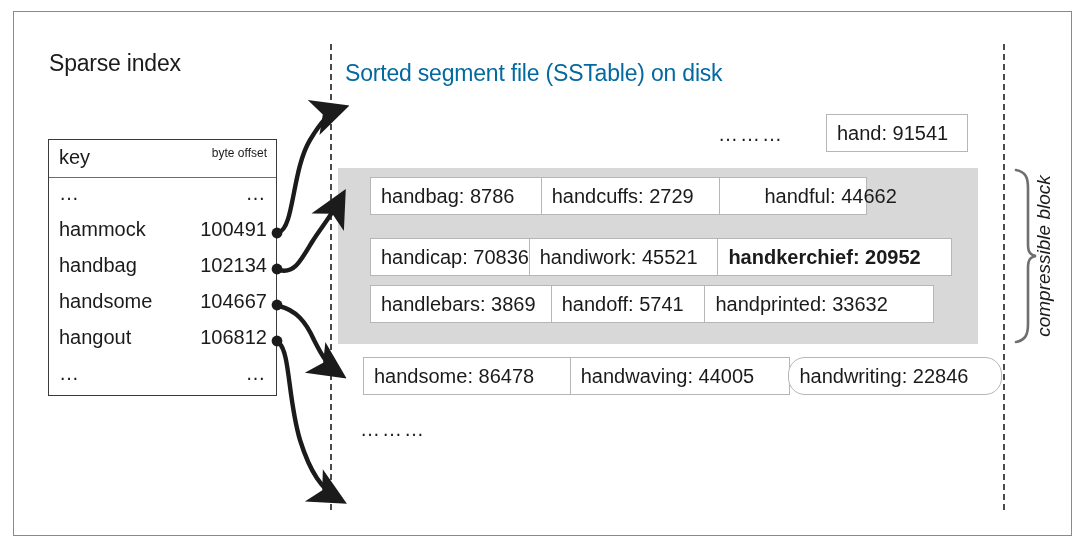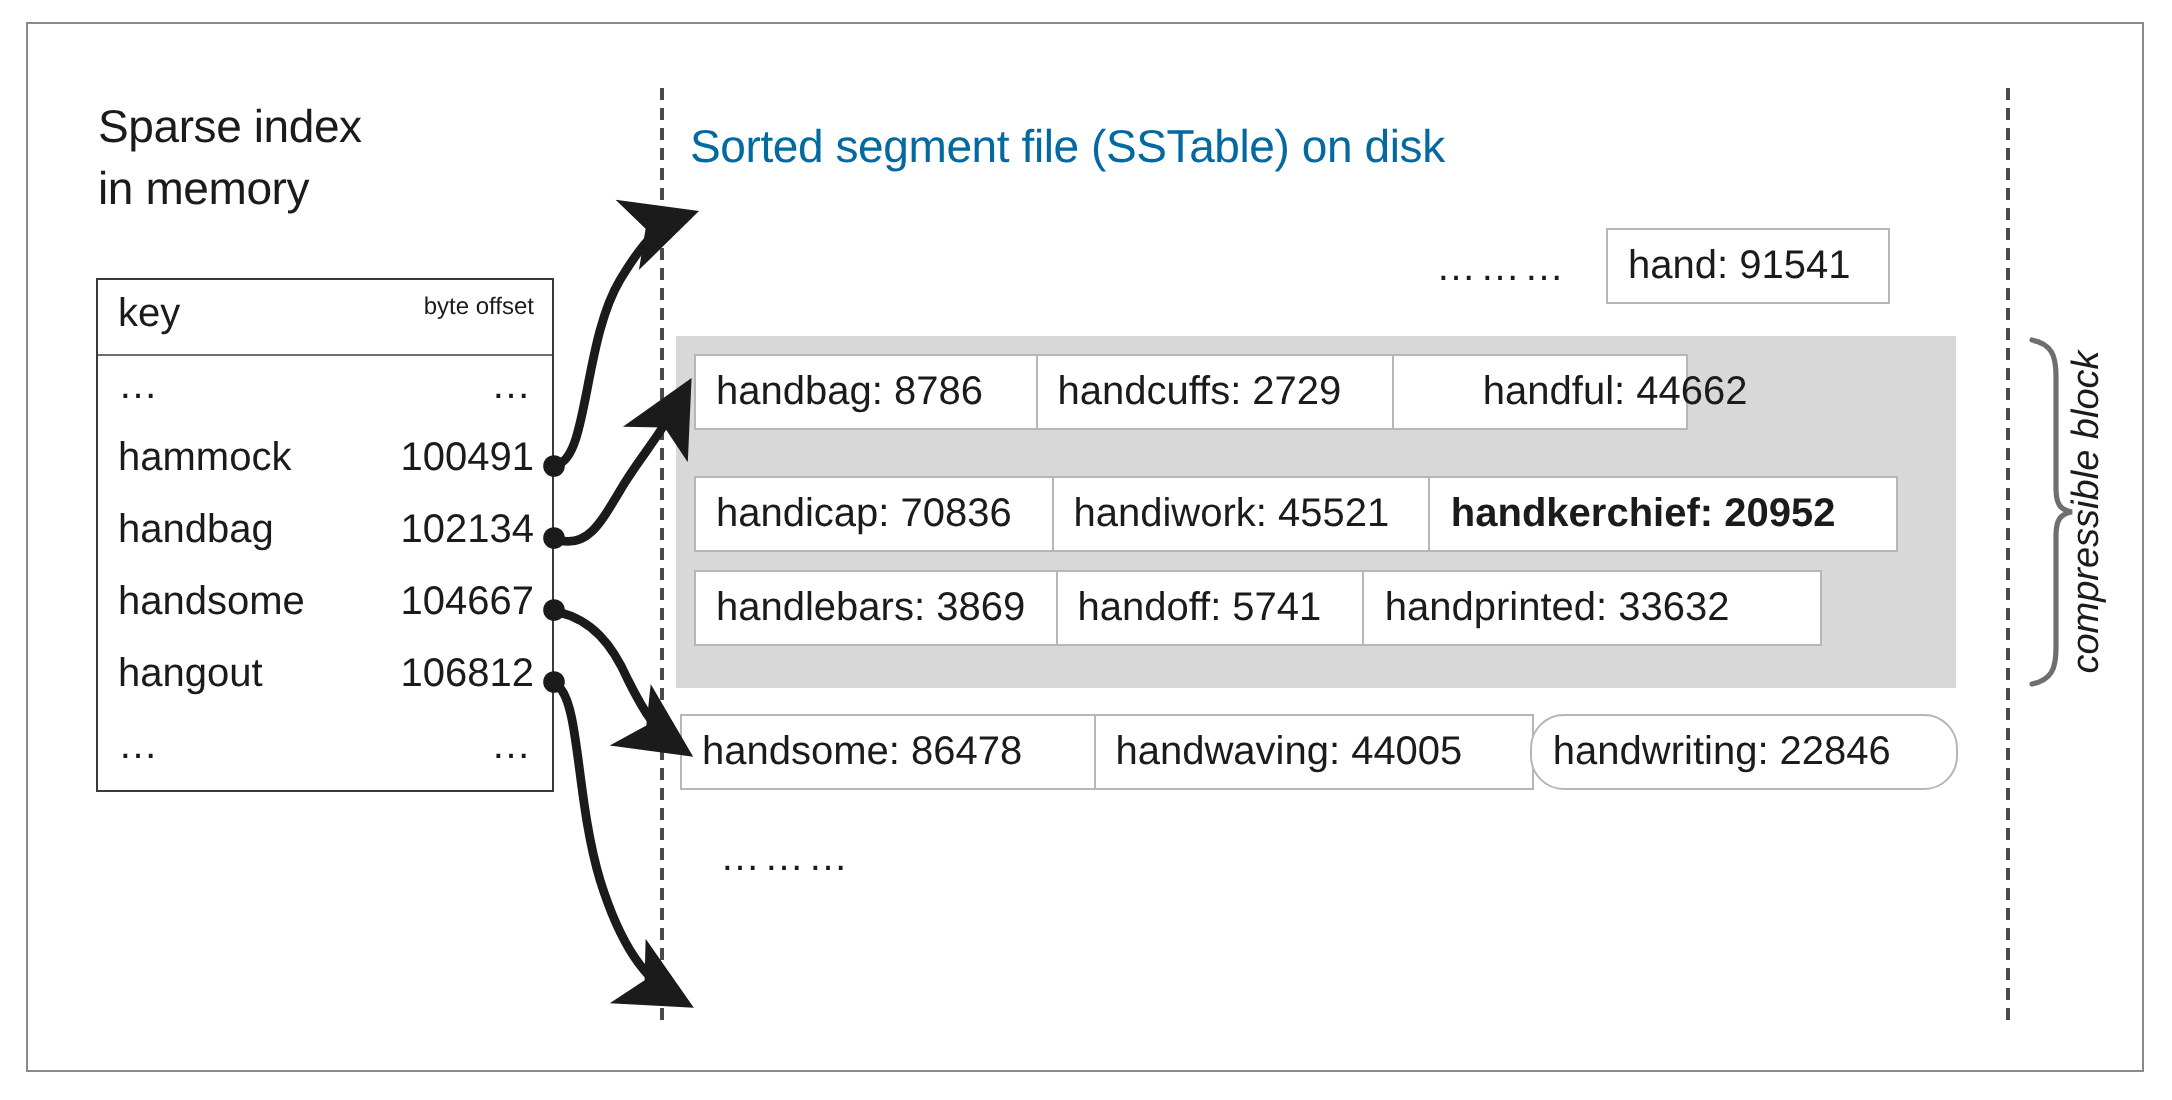--- a/index.html
+++ b/index.html
@@ -123,20 +123,21 @@
     height: 176px;
     background: #d8d8d8;
   }
 
   
   .seg-row {
     position: absolute;
     display: flex;
     height: 38px;
     box-sizing: border-box;
+    margin-left: 23px;
   }
   .seg-cell {
     background: #ffffff;
     border: 1.3px solid #b6b6b6;
     box-sizing: border-box;
     height: 38px;
     display: flex;
     align-items: center;
     padding: 0 10px;
     font-size: 20px;
@@ -198,21 +199,20 @@
   }
 </style>
 </head>
 <body>
 
 <div id="canvas">
   <div class="outer-frame"></div>
 
   <div class="left-title">
     <span>Sparse index</span><br>
-    <span>in memory</span>
   </div>
 
   <div class="index-table">
     <div class="index-head">
       <span class="key-cell">key</span>
       <span class="off-cell">byte offset</span>
     </div>
     <div id="index-body">
         <div class="index-row ellipsis">
           <span class="k">…</span>
@@ -253,21 +253,21 @@
   <div id="rows-host">
       <div class="seg-row row-top">
         <div class="seg-cell" style="width: 142px;">hand: 91541</div>
       </div>
       <div class="seg-row row-1">
         <div class="seg-cell" style="width: 172px;">handbag: 8786</div>
         <div class="seg-cell" style="width: 180px;">handcuffs: 2729</div>
         <div class="seg-cell" style="width: 148px; padding-left: 44px;">handful: 44662</div>
       </div>
       <div class="seg-row row-2">
-        <div class="seg-cell" style="width: 180px;">handicap: 70836</div>
+        <div class="seg-cell" style="width: 160px;">handicap: 70836</div>
         <div class="seg-cell" style="width: 190px;">handiwork: 45521</div>
         <div class="seg-cell" style="width: 235px; font-weight: bold;">handkerchief: 20952</div>
       </div>
       <div class="seg-row row-3">
         <div class="seg-cell" style="width: 182px;">handlebars: 3869</div>
         <div class="seg-cell" style="width: 155px;">handoff: 5741</div>
         <div class="seg-cell" style="width: 230px;">handprinted: 33632</div>
       </div>
       <div class="seg-row row-4">
         <div class="seg-cell" style="width: 208px;">handsome: 86478</div>

